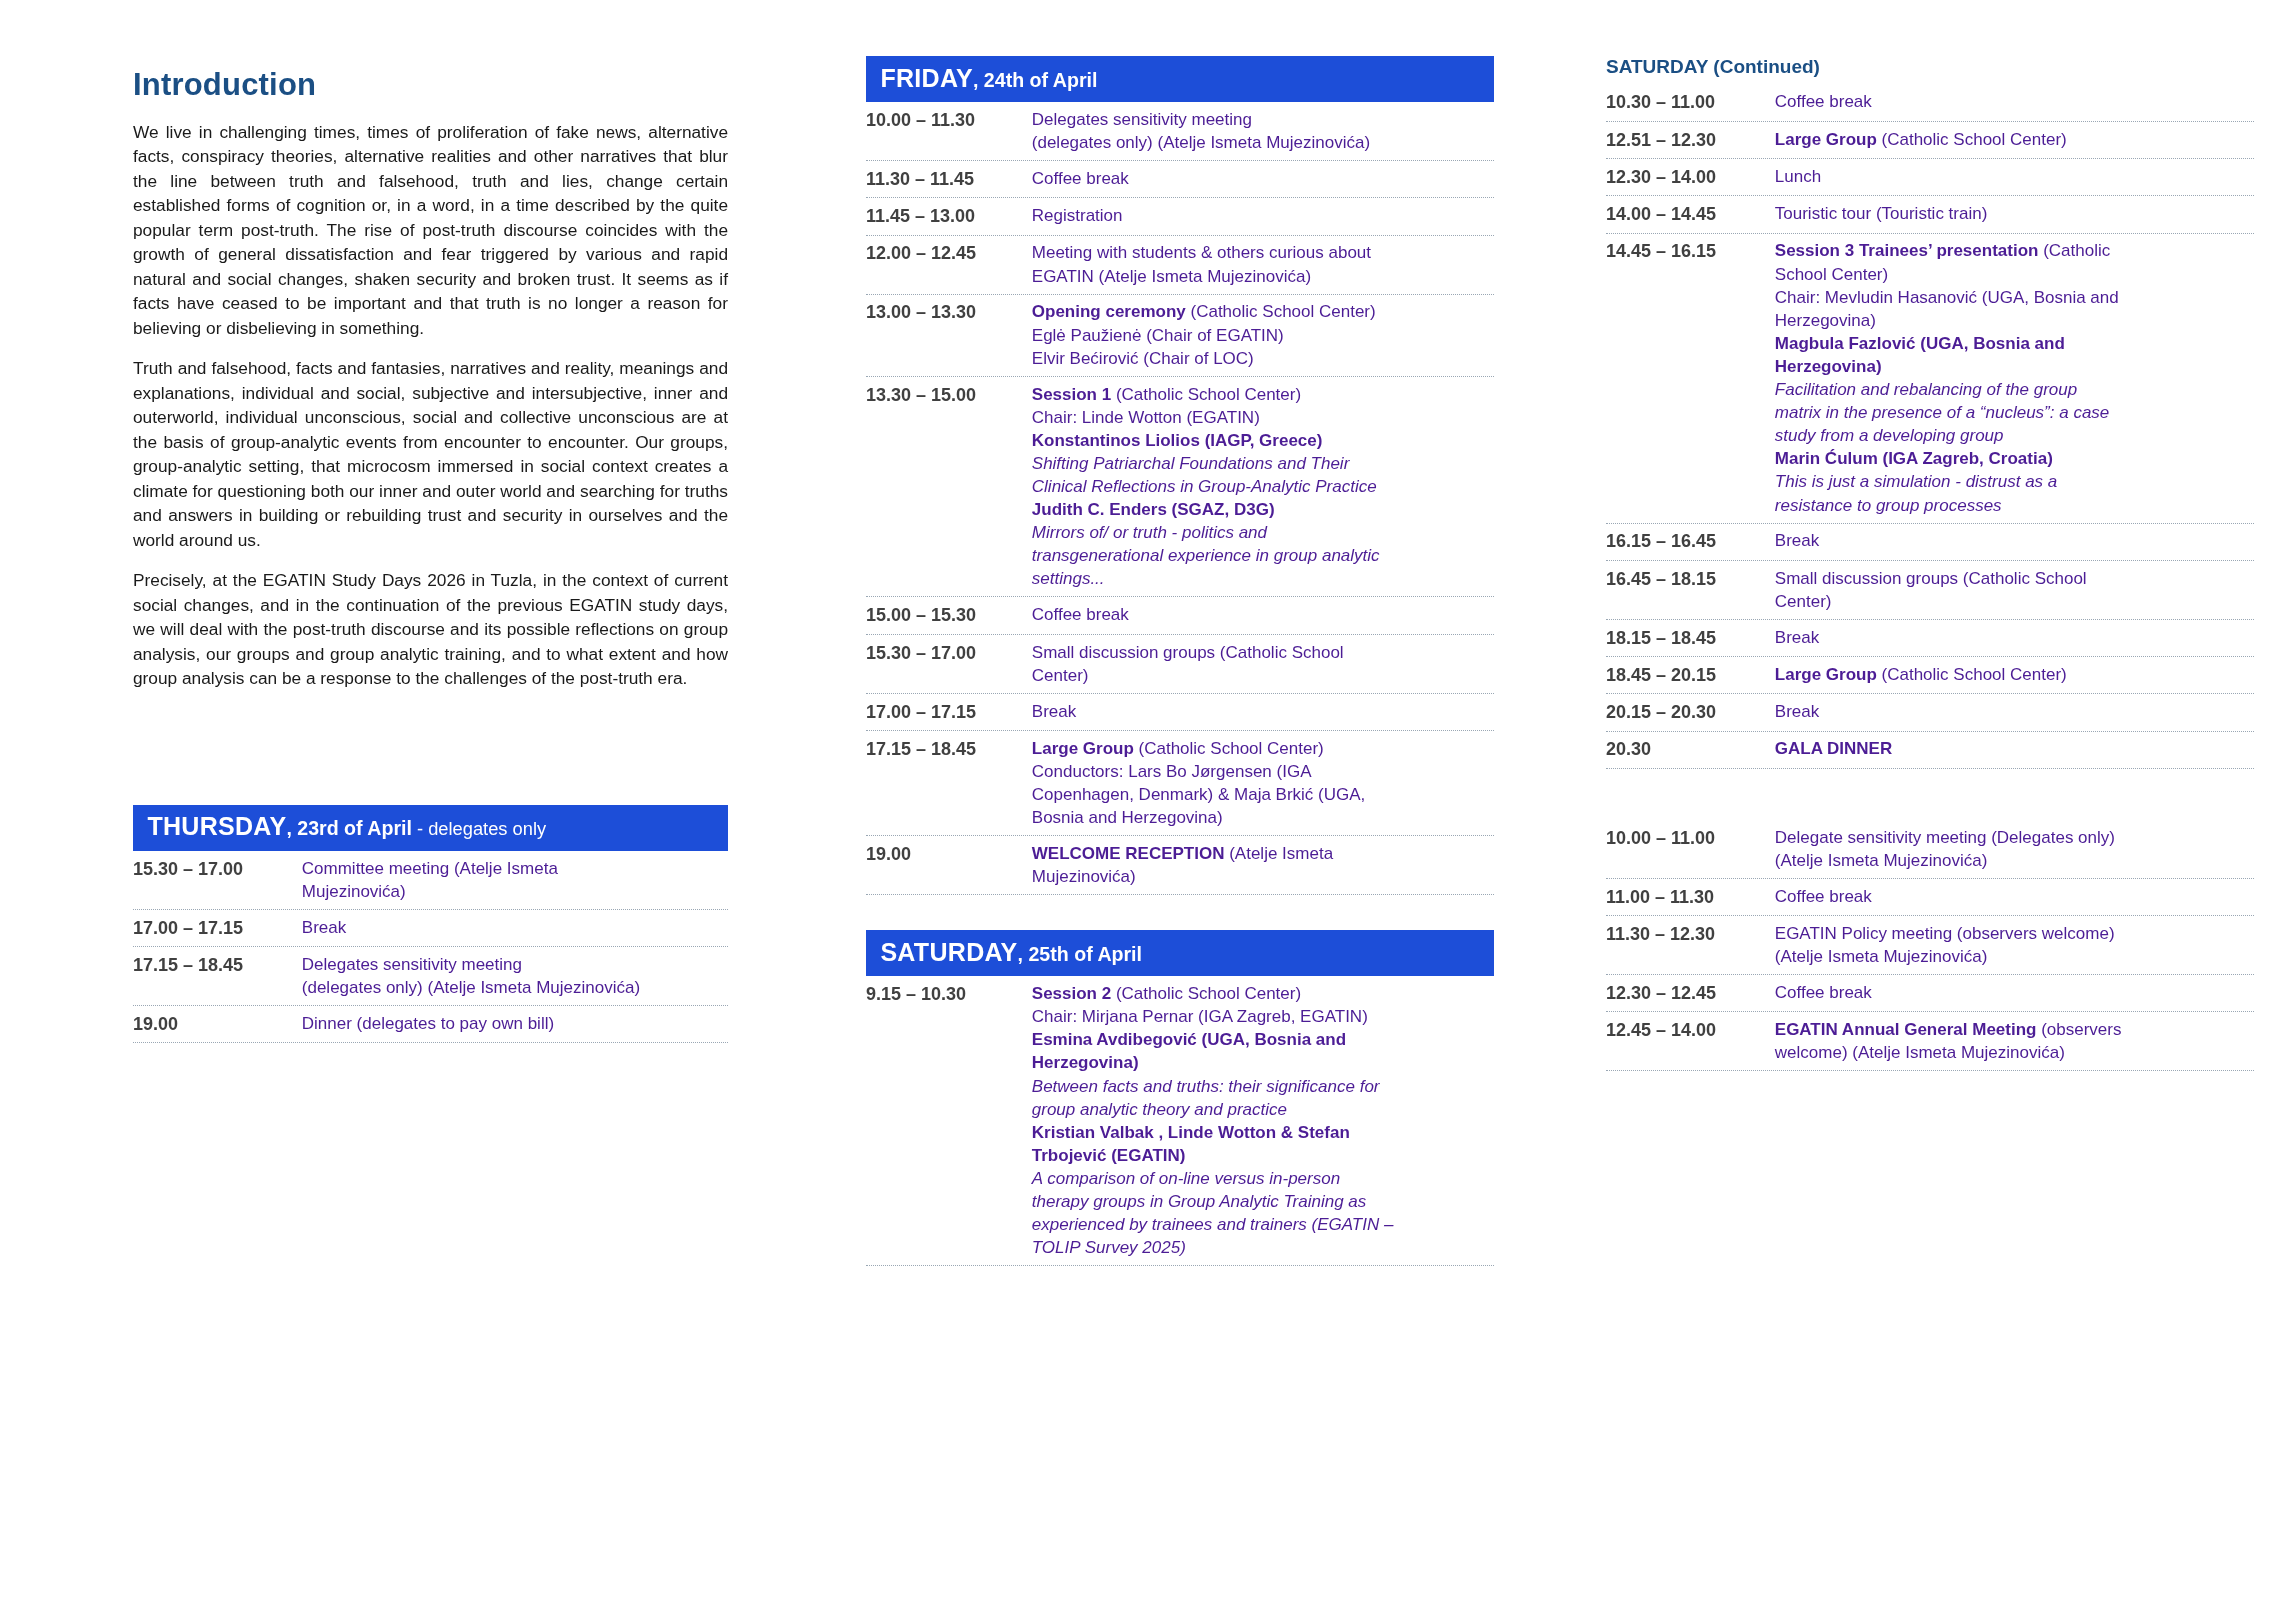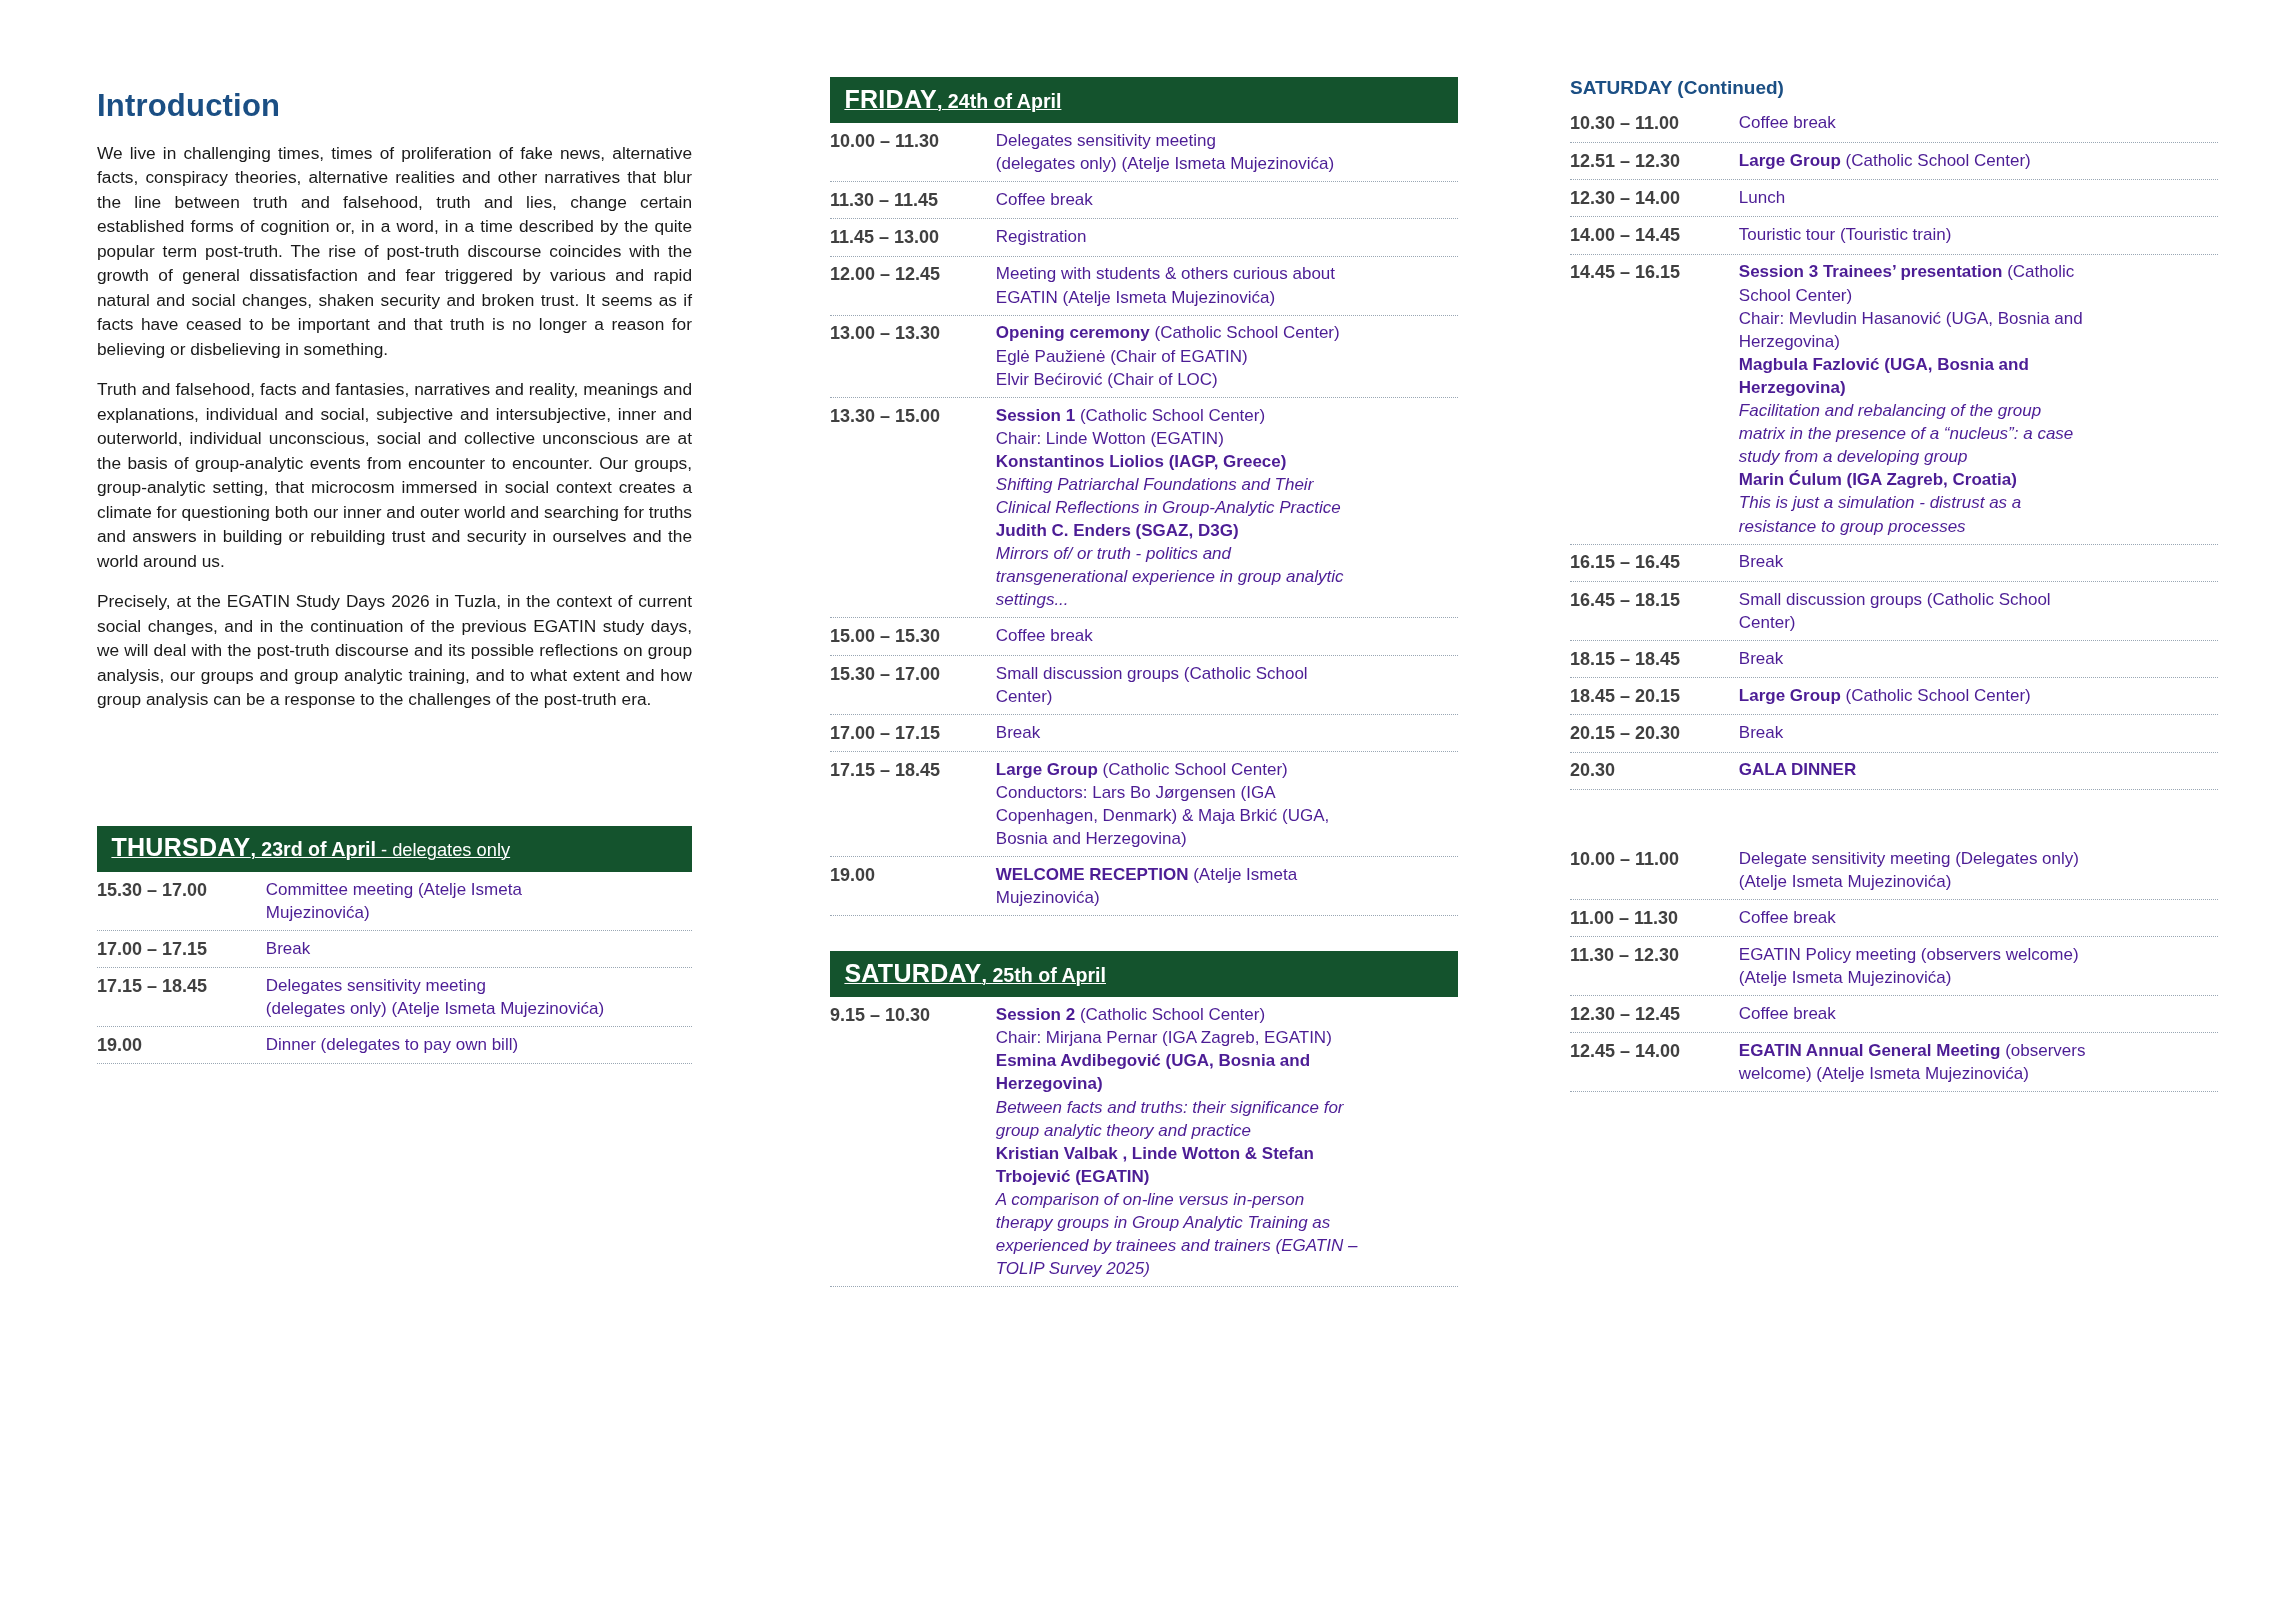--- a/index.html
+++ b/index.html
@@ -17,21 +17,22 @@
   }
   .page {
     position: absolute;
     left: 0; top: 0;
     width: 2295px;
     height: 1623px;
     padding: 0;
   }
   .col {
     position: absolute;
-    top: 77px;
+    top: 56px;
+    margin-left: 36px;
   }
   .col-left  { left: 97px;  width: 595px; }
   .col-mid   { left: 830px; width: 628px; }
   .col-right { left: 1570px; width: 648px; }
 
   
   .intro-title {
     color: #1b4f84;
     font-size: 31px;
     font-weight: bold;
@@ -41,27 +42,26 @@
   .intro-p {
     font-size: 17.3px;
     line-height: 1.42;
     text-align: justify;
     color: #1a1a1a;
     margin: 0 0 15.7px 0;
   }
 
   
   .day-banner {
-    background: #14532d;
+    background: #1d4ed8;
     color: #ffffff;
     padding: 7.9px 14.4px 9.2px 14.4px;
     box-sizing: border-box;
     white-space: nowrap;
     overflow: hidden;
-    text-decoration: underline;
   }
   .day-banner .d-name {
     font-size: 25px;
     font-weight: bold;
     letter-spacing: 0.3px;
   }
   .day-banner .d-date {
     font-size: 19.6px;
     font-weight: bold;
   }

